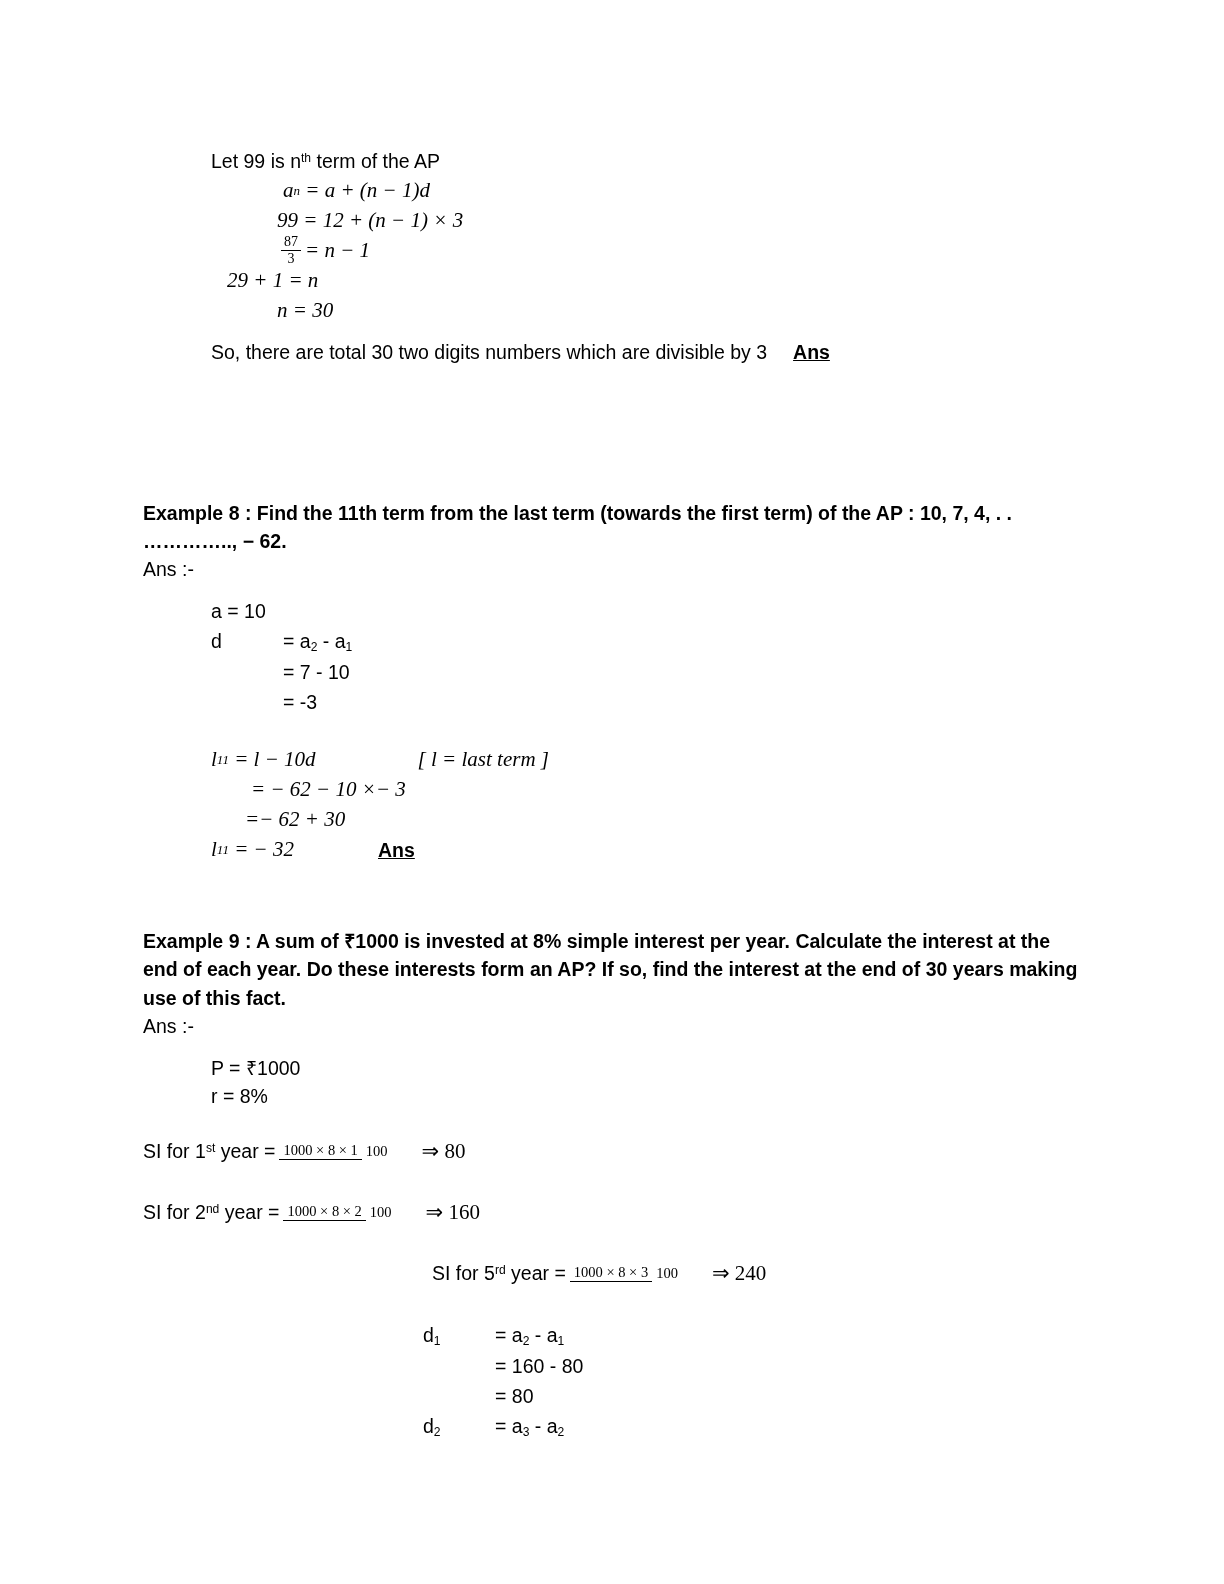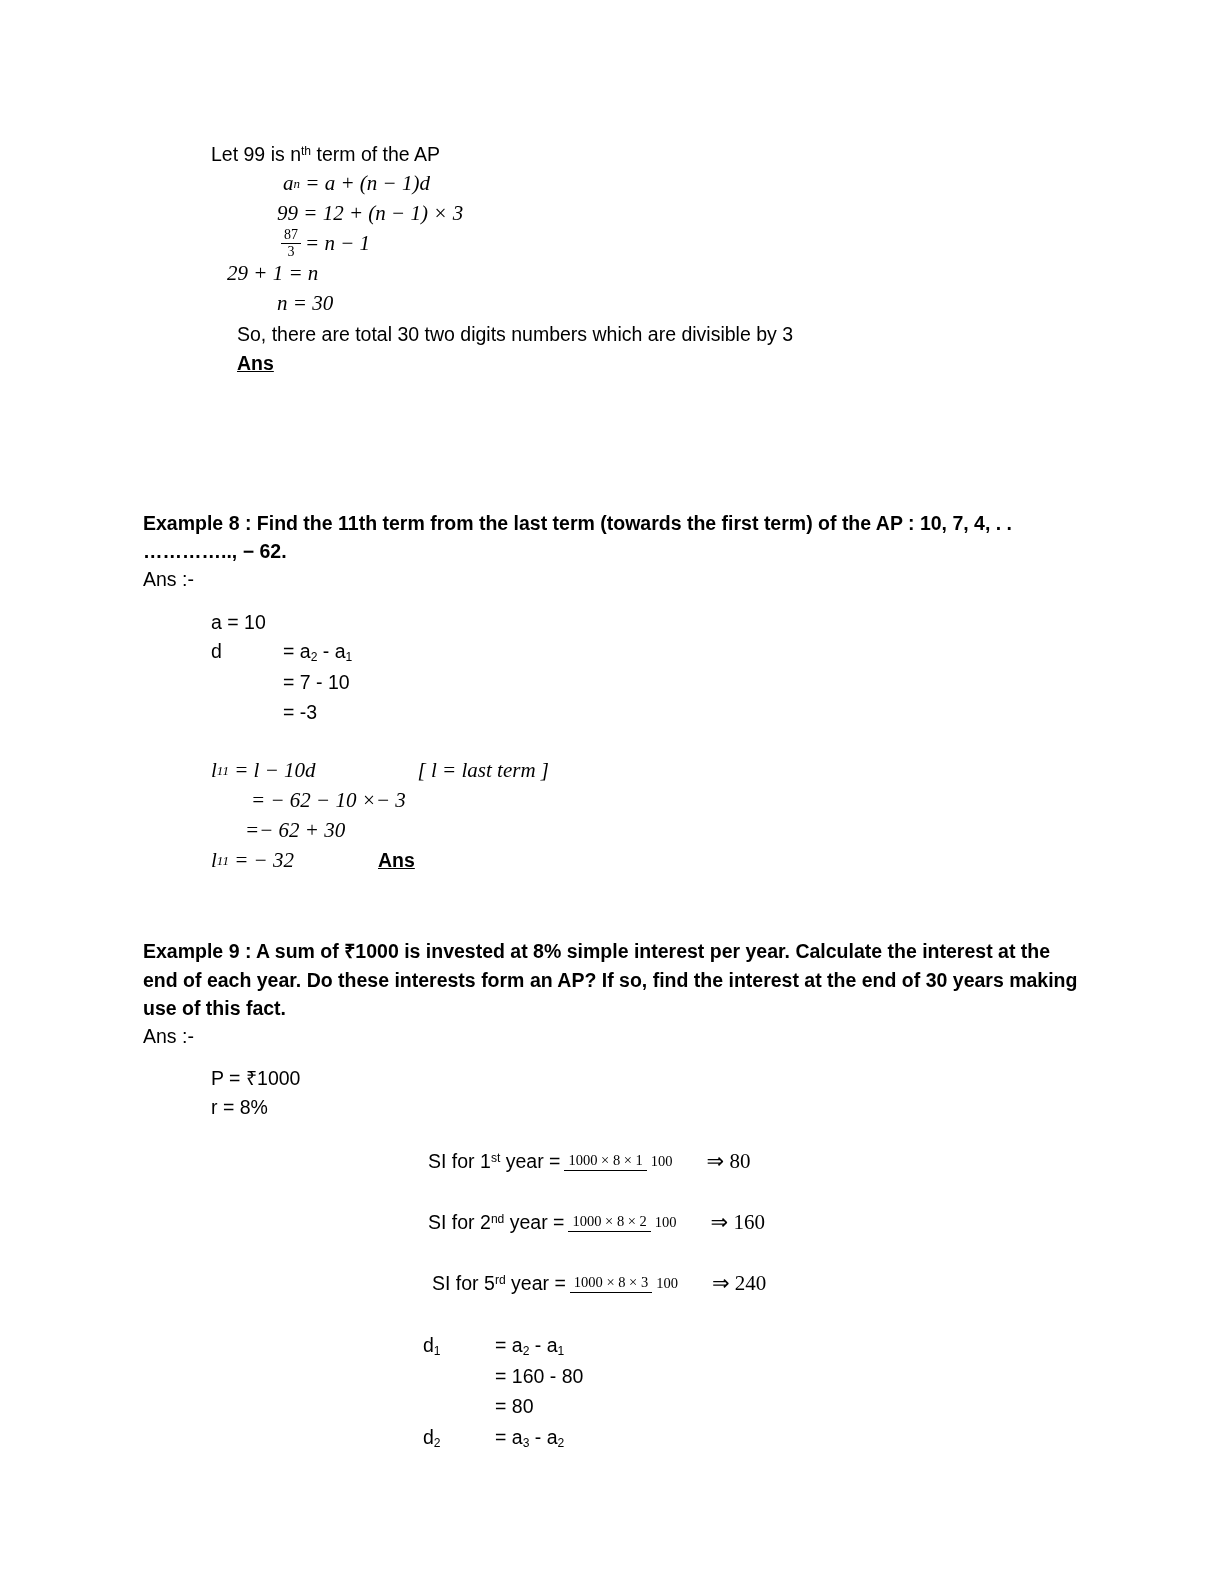--- a/index.html
+++ b/index.html
@@ -17,21 +17,21 @@
   }
   .page {
     position: relative;
     width: 1224px;
     height: 1584px;
     padding: 0;
   }
   .content {
     position: absolute;
     left: 143px;
-    top: 140px;
+    top: 147px;
     width: 940px;
   }
   .txt {
     font-size: 19.5px;
     line-height: 1.45;
   }
   .indent-1 { margin-left: 68px; }
   .indent-3 { margin-left: 280px; }
 
   .math {
@@ -122,21 +122,20 @@
   }
 
   .gap-sm { height: 14px; }
   .gap-md { height: 28px; }
   .gap-xl { height: 86px; }
 
   .si-line {
     display: flex;
     align-items: center;
     font-size: 19.5px;
-    margin-left: 285px;
   }
   .si-label { white-space: nowrap; }
   .si-arrow {
     font-family: "Liberation Serif", serif;
     font-size: 21px;
     margin-left: 26px;
     white-space: nowrap;
     text-align: center;
   }
   .dterm {
@@ -176,21 +175,21 @@
       </div>
 
       <div class="math eqrow" style="margin-left:84px;">
         <span>29 + 1 = n</span>
       </div>
 
       <div class="math eqrow" style="margin-left:134px;">
         <span>n = 30</span>
       </div>
 
-      <div class="txt indent-1 row" style="margin-top:2px;flex-direction:column;">
+      <div class="txt indent-1 row" style="margin-top:13px;">
         <span>So, there are total 30 two digits numbers which are divisible by 3</span>
         <span class="ans" style="margin-left:26px;">Ans</span>
       </div>
 
     </div>
 
     <div class="gap-xl"></div>
     <div style="height:26px;"></div>
 
     <div>

